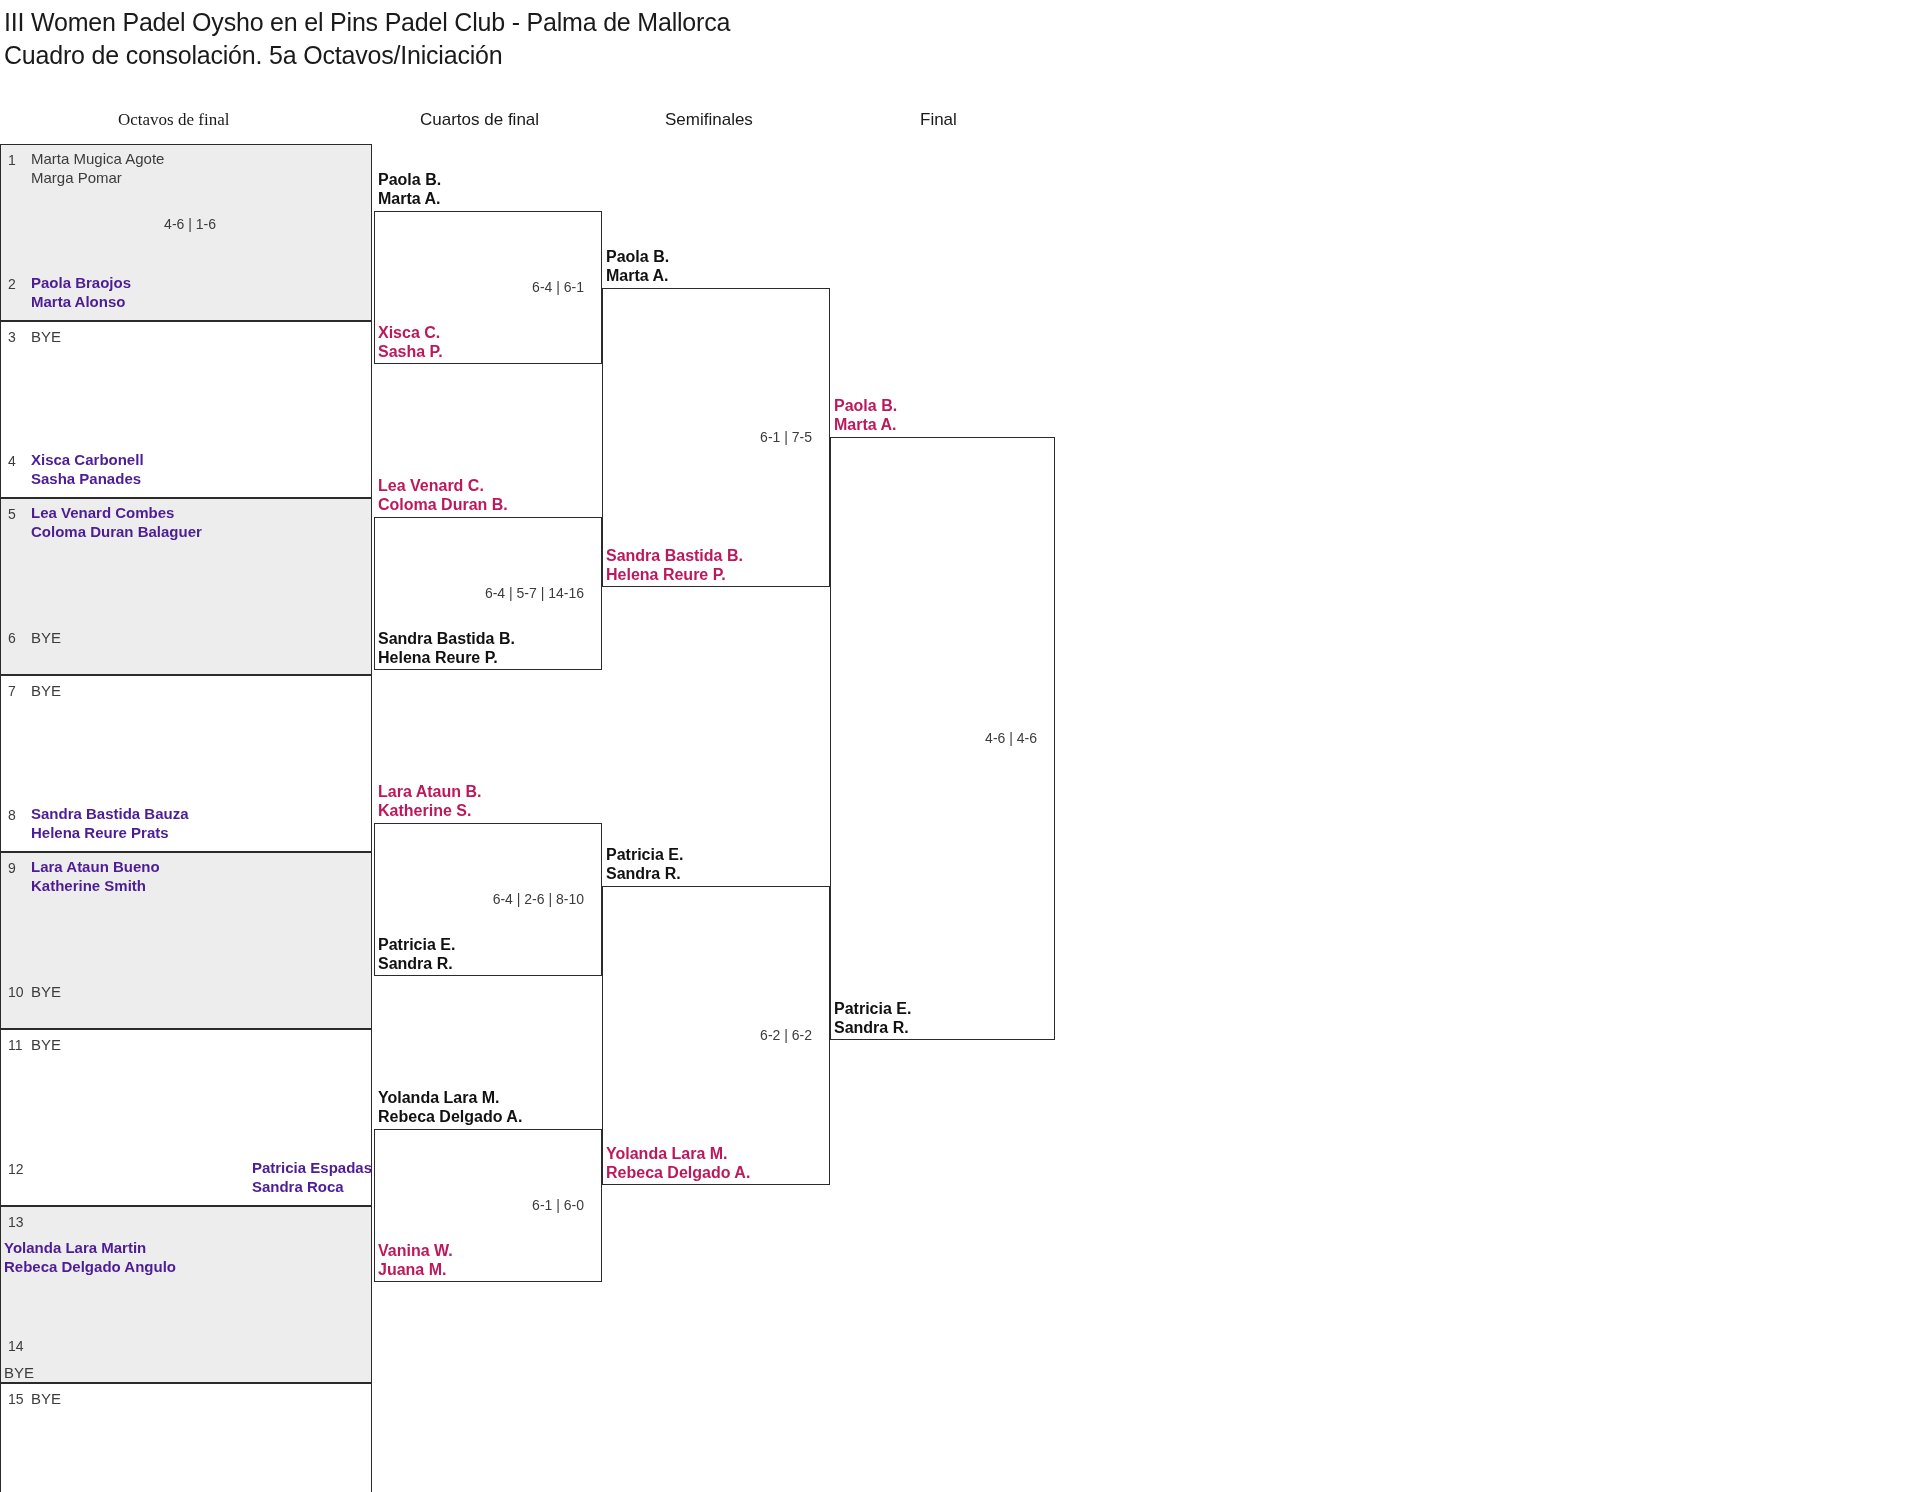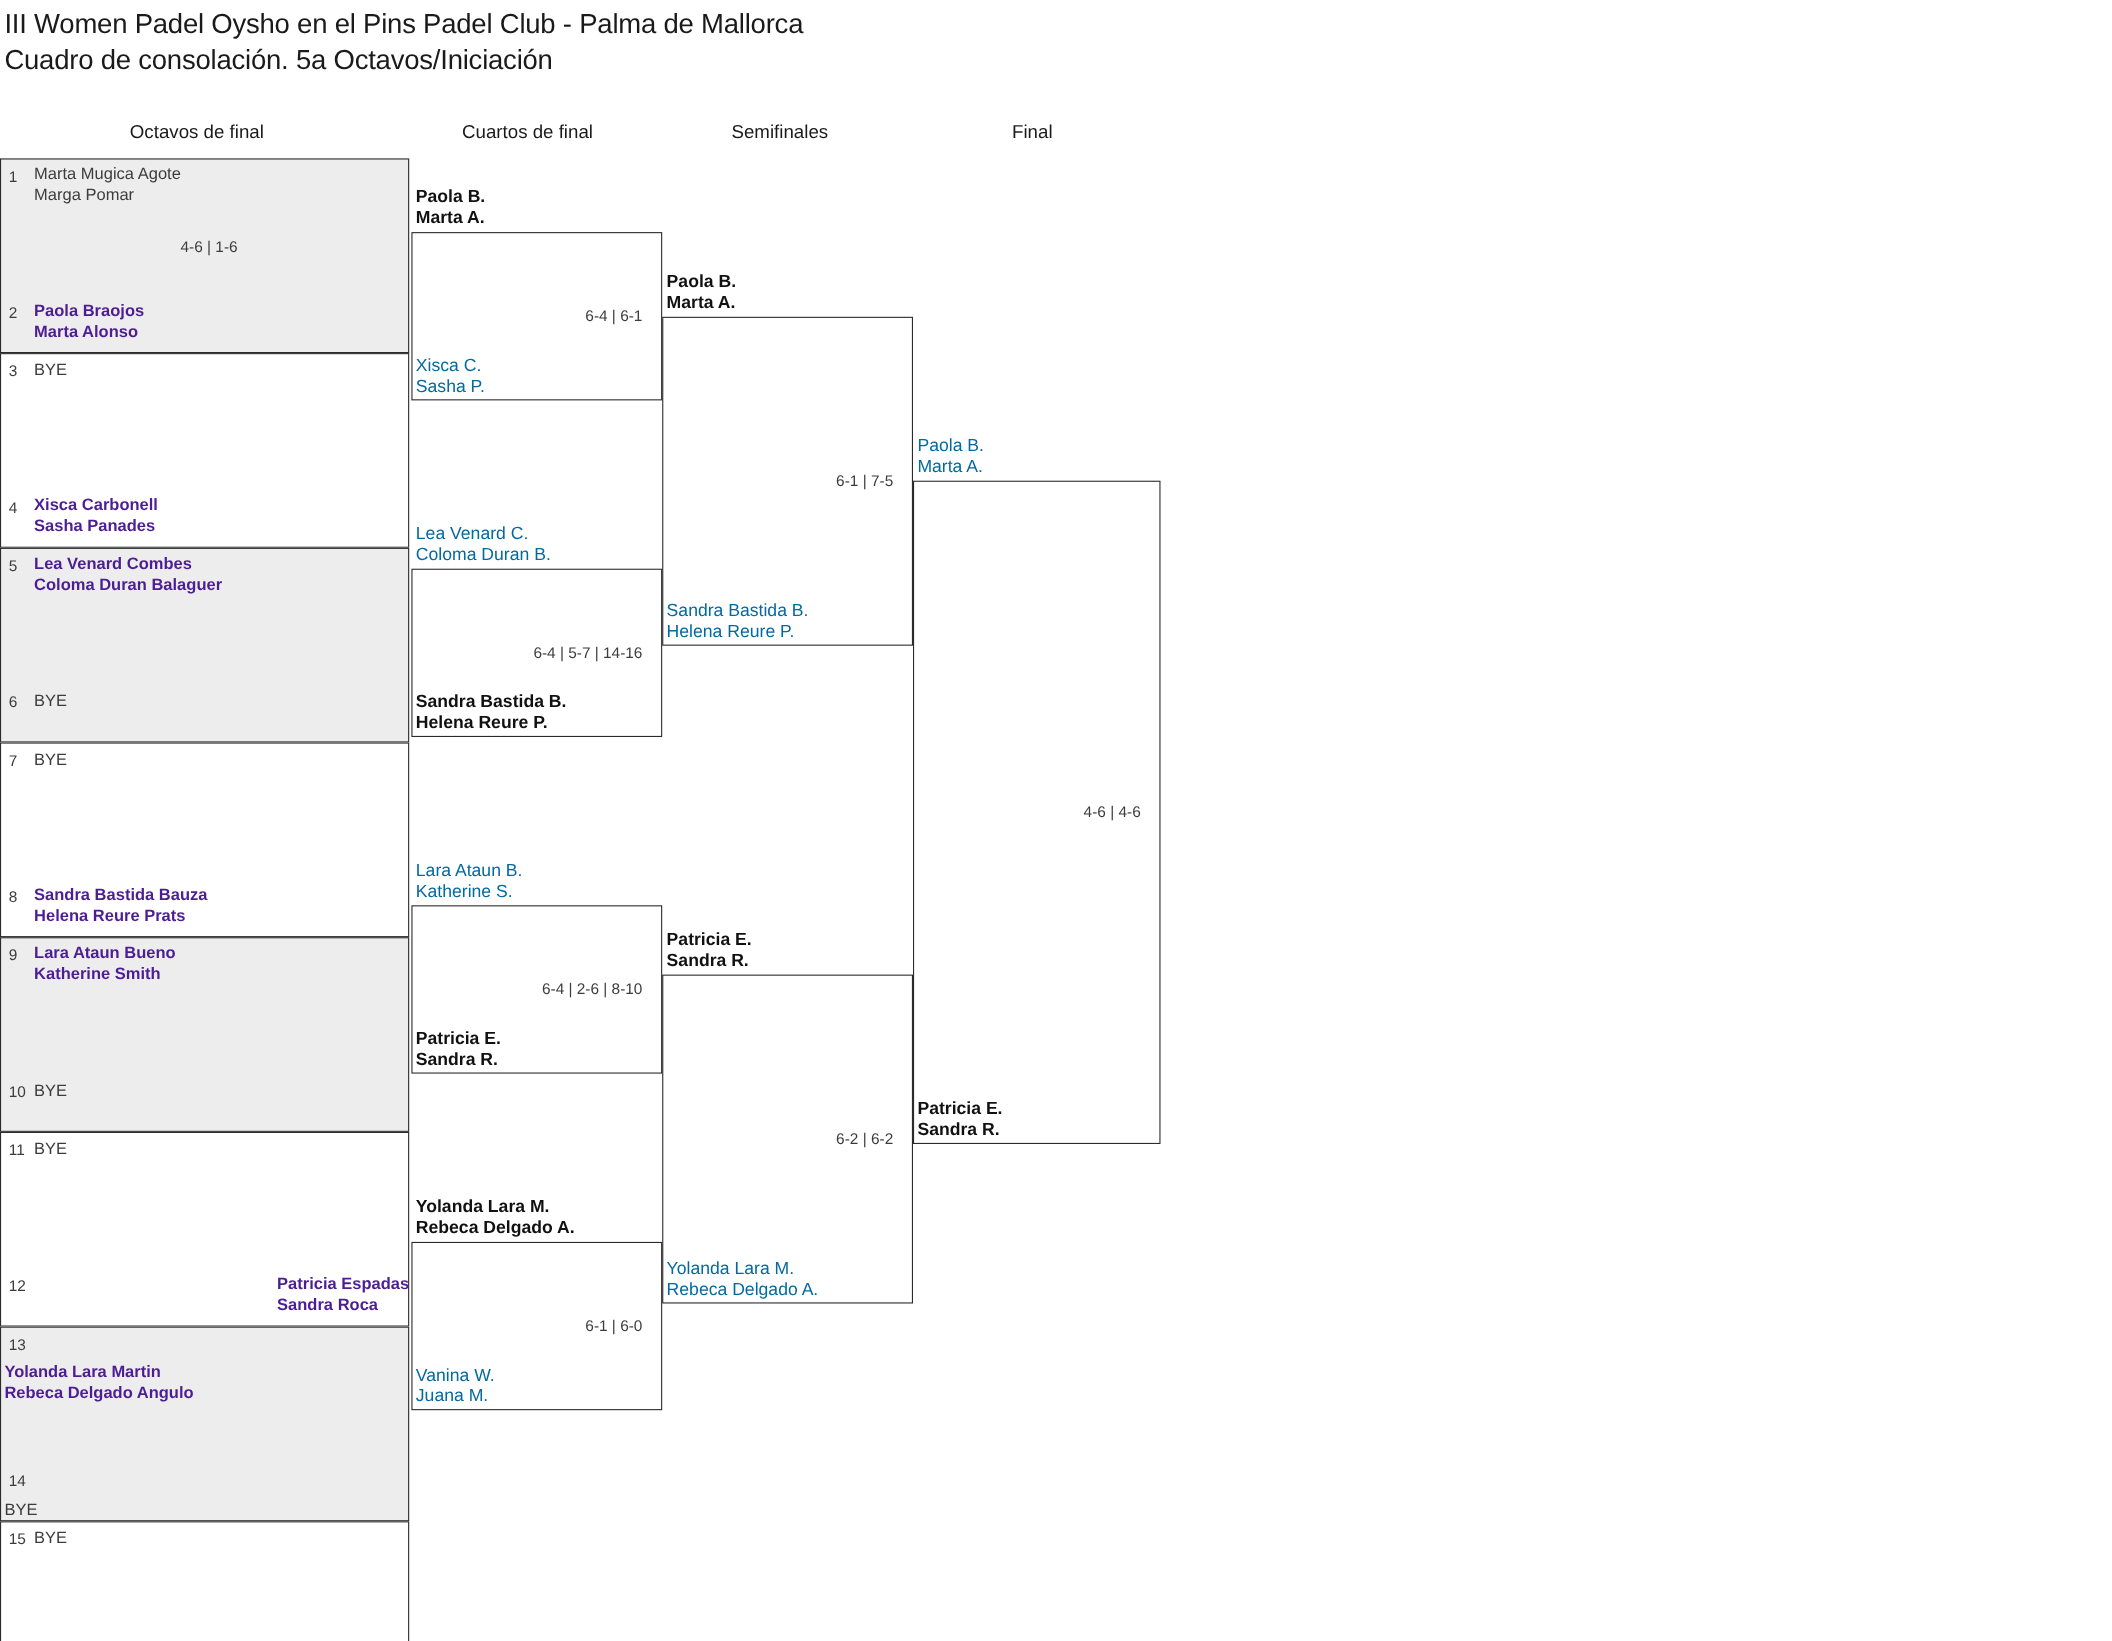--- a/index.html
+++ b/index.html
@@ -34,21 +34,21 @@
 
   
   .round-header {
     position: absolute;
     font-size: 17px;
     color: #1a1a1a;
     white-space: nowrap;
     font-weight: 400;
     top: 110px;
   }
-  #hdr-r1 { left: 118px; }
+  #hdr-r1 { left: 118px; font-family: Liberation Serif, serif; }
   #hdr-r2 { left: 420px; }
   #hdr-r3 { left: 665px; }
   #hdr-r4 { left: 920px; }
 
   
   #bracket {
     position: absolute;
     left: 0;
     top: 0;
     width: 1920px;
@@ -124,21 +124,21 @@
   }
 
   
   .entry {
     position: absolute;
     font-size: 16px;
     line-height: 19px;
     white-space: nowrap;
   }
   .entry.win  { font-weight: 700; color: #111111; }
-  .entry.lose { font-weight: 400; color: #0369a1; }
+  .entry.lose { font-weight: 700; color: #be185d; }
 </style>
 </head>
 <body>
 
 <div id="title-block">
   <div class="title-line">III Women Padel Oysho en el Pins Padel Club - Palma de Mallorca</div>
   <div class="title-line">Cuadro de consolación. 5a Octavos/Iniciación</div>
 </div>
 
 <div class="round-header" id="hdr-r1">Octavos de final</div>

